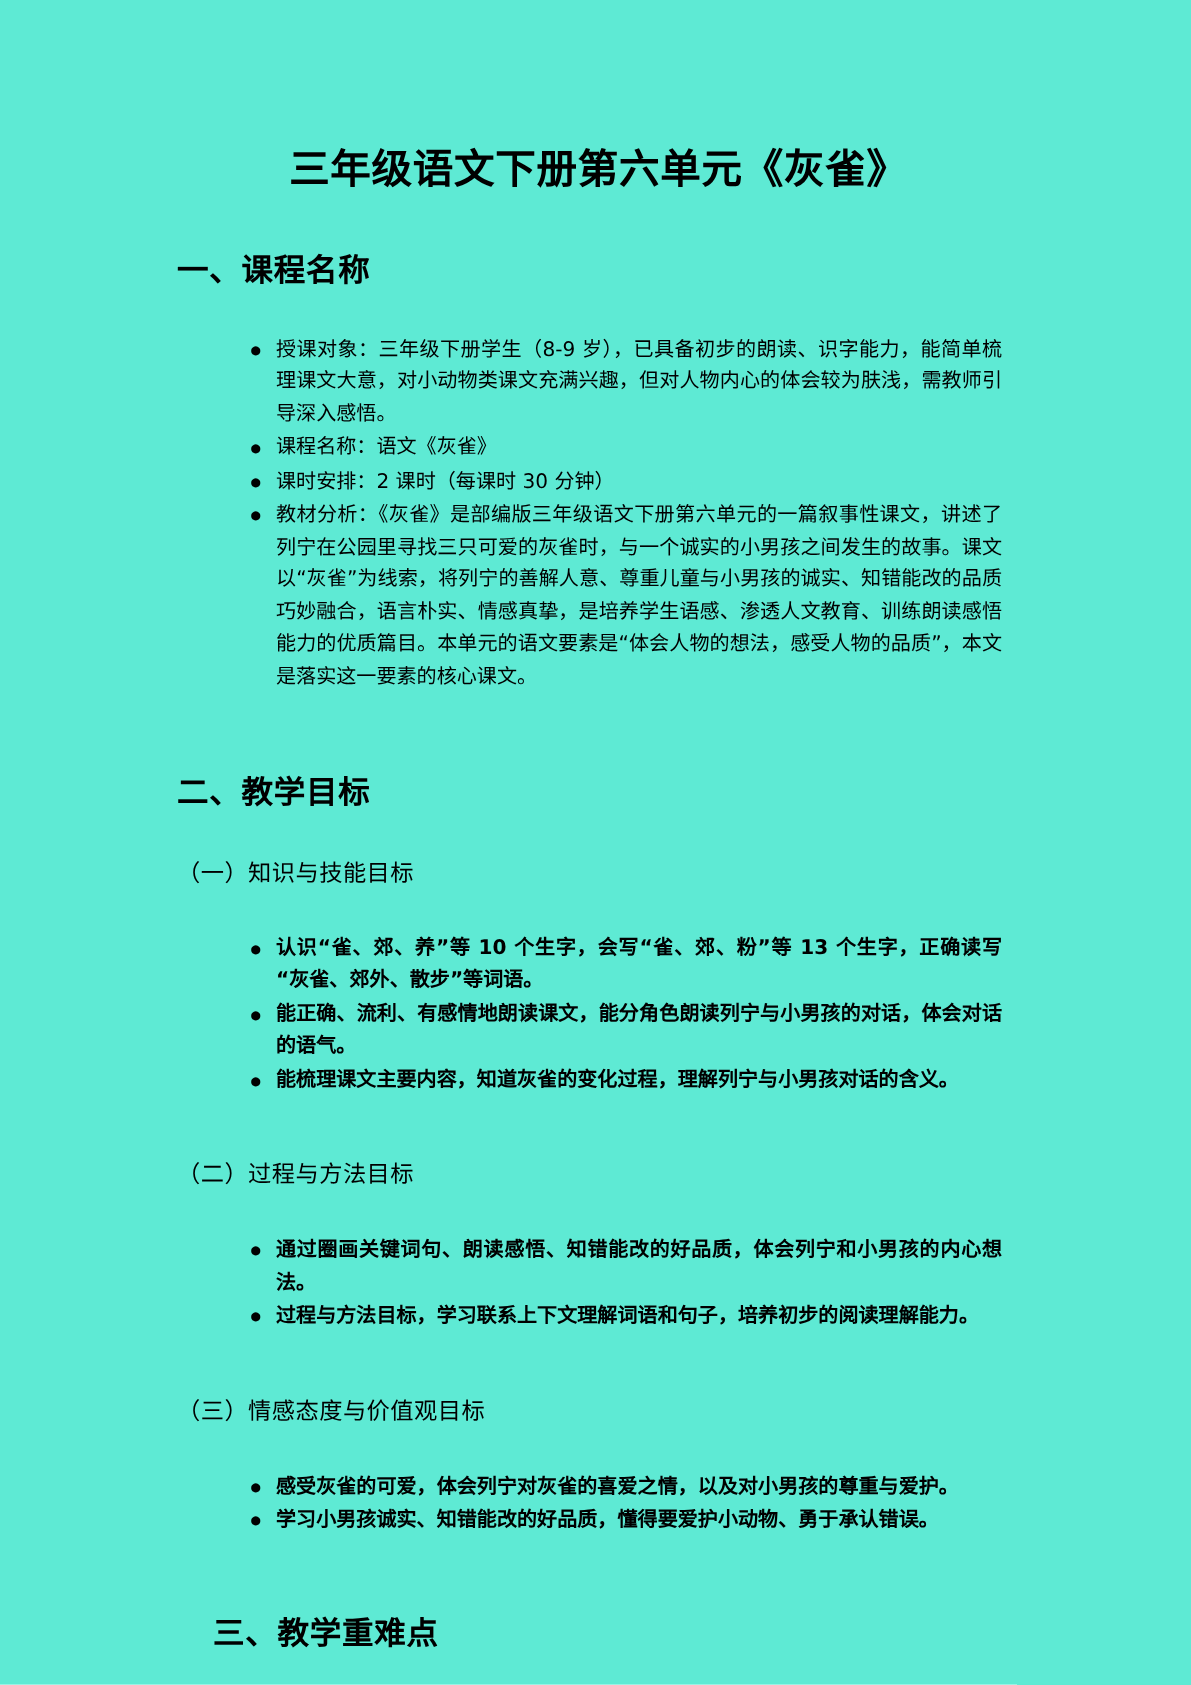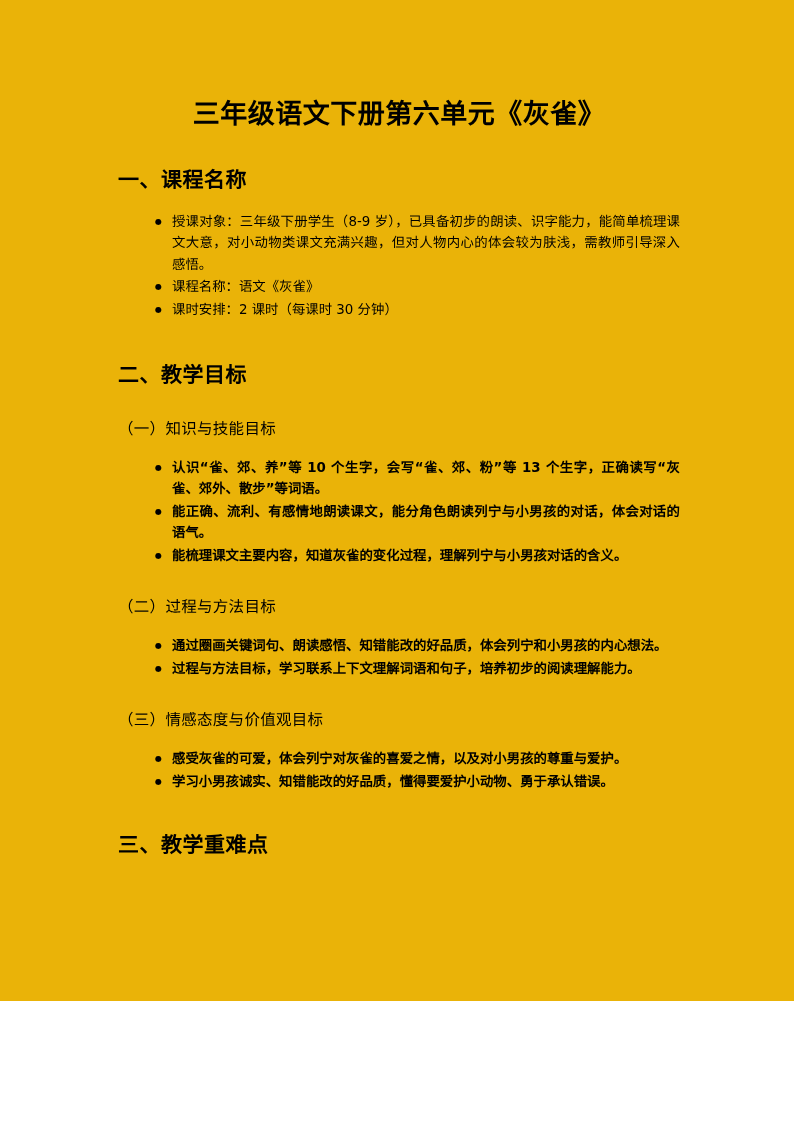--- a/index.html
+++ b/index.html
@@ -13,24 +13,24 @@
     height: 1123px;
     overflow: hidden;
     font-family: "Liberation Sans", "DejaVu Sans", sans-serif;
     color: #000000;
     -webkit-font-smoothing: antialiased;
   }
 
   .page {
     position: relative;
     width: 794px;
-    height: 1001px;
+    height: 1123px;
     box-sizing: border-box;
     padding: 0 114px 0 118px;
-    background: #eab308;
+    background: #5eead4;
   }
 
   
   .doc-title {
     margin: 0;
     padding-top: 96px;
     text-align: center;
     font-family: "DejaVu Serif", "Liberation Serif", serif;
     font-weight: bold;
     font-size: 27px;
@@ -44,38 +44,38 @@
     margin: 0;
     font-family: "DejaVu Serif", "Liberation Serif", serif;
     font-weight: bold;
     font-size: 21px;
     line-height: 1.3;
     letter-spacing: 0.5px;
     color: #000;
   }
   .h1-basic      { padding-top: 34px; }
   .h1-objectives { padding-top: 40px; }
-  .h1-keypoints  { padding-top: 38px; }
+  .h1-keypoints  { padding-top: 38px; margin-left: 24px; }
 
   
   .h2 {
     margin: 0;
     font-family: "DejaVu Serif", "Liberation Serif", serif;
     font-weight: normal;
     font-size: 15.5px;
     line-height: 1.3;
     letter-spacing: 0.3px;
     color: #000;
   }
   .h2-spaced { padding-top: 30px; }
 
   
   ul.bullets {
     list-style: none;
-    margin: 0;
+    margin: 12px;
     padding: 0;
   }
   ul.bullets.gap-top    { padding-top: 17px; }
   ul.bullets.gap-top-sm { padding-top: 18px; font-weight: bold; }
 
   ul.bullets > li {
     position: relative;
     padding-left: 54px;
     margin: 0 0 1px 0;
     font-family: "DejaVu Sans", "Liberation Sans", sans-serif;
@@ -101,20 +101,21 @@
 <div class="page">
 
   <h1 class="doc-title">三年级语文下册第六单元《灰雀》</h1>
 
   <h2 class="h1 h1-basic">一、课程名称</h2>
 
   <ul class="bullets gap-top">
     <li>授课对象：三年级下册学生（8-9 岁），已具备初步的朗读、识字能力，能简单梳理课文大意，对小动物类课文充满兴趣，但对人物内心的体会较为肤浅，需教师引导深入感悟。</li>
     <li>课程名称：语文《灰雀》</li>
     <li>课时安排：2 课时（每课时 30 分钟）</li>
+    <li>教材分析：《灰雀》是部编版三年级语文下册第六单元的一篇叙事性课文，讲述了列宁在公园里寻找三只可爱的灰雀时，与一个诚实的小男孩之间发生的故事。课文以“灰雀”为线索，将列宁的善解人意、尊重儿童与小男孩的诚实、知错能改的品质巧妙融合，语言朴实、情感真挚，是培养学生语感、渗透人文教育、训练朗读感悟能力的优质篇目。本单元的语文要素是“体会人物的想法，感受人物的品质”，本文是落实这一要素的核心课文。</li>
   </ul>
 
   <h2 class="h1 h1-objectives">二、教学目标</h2>
 
   <h3 class="h2 h2-spaced">（一）知识与技能目标</h3>
 
   <ul class="bullets gap-top-sm">
     <li>认识“雀、郊、养”等 10 个生字，会写“雀、郊、粉”等 13 个生字，正确读写“灰雀、郊外、散步”等词语。</li>
     <li>能正确、流利、有感情地朗读课文，能分角色朗读列宁与小男孩的对话，体会对话的语气。</li>
     <li>能梳理课文主要内容，知道灰雀的变化过程，理解列宁与小男孩对话的含义。</li>

